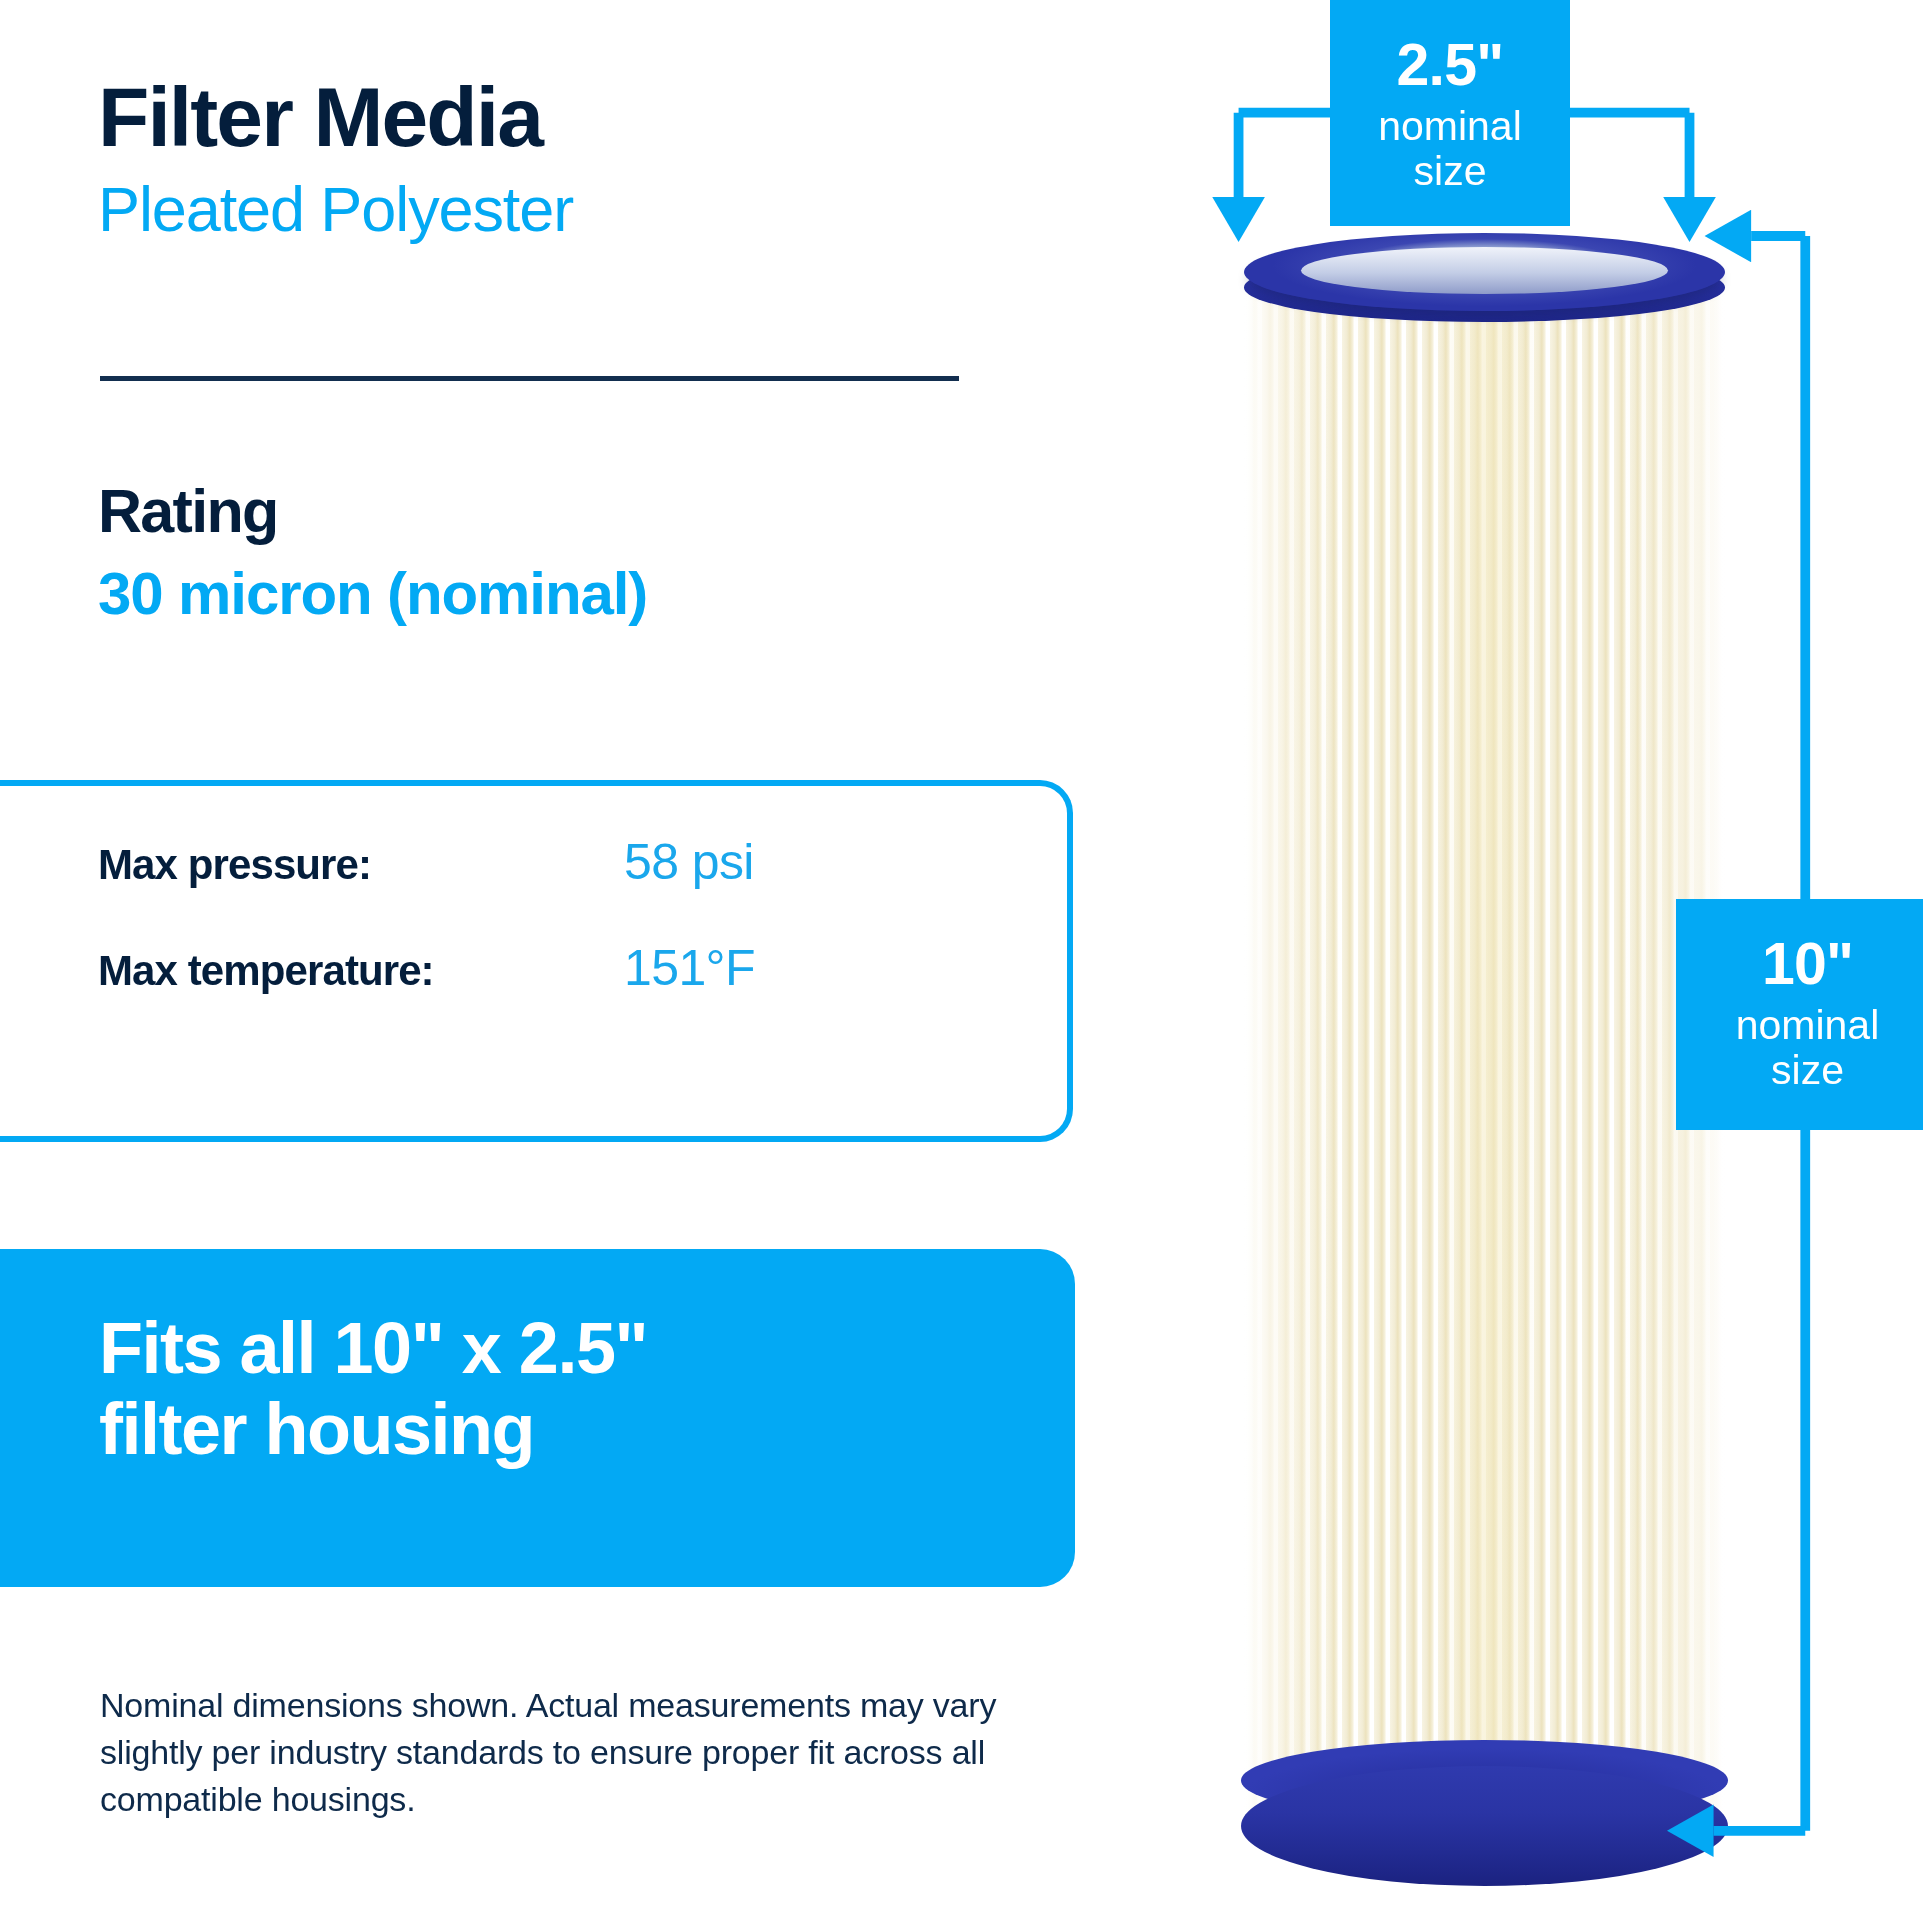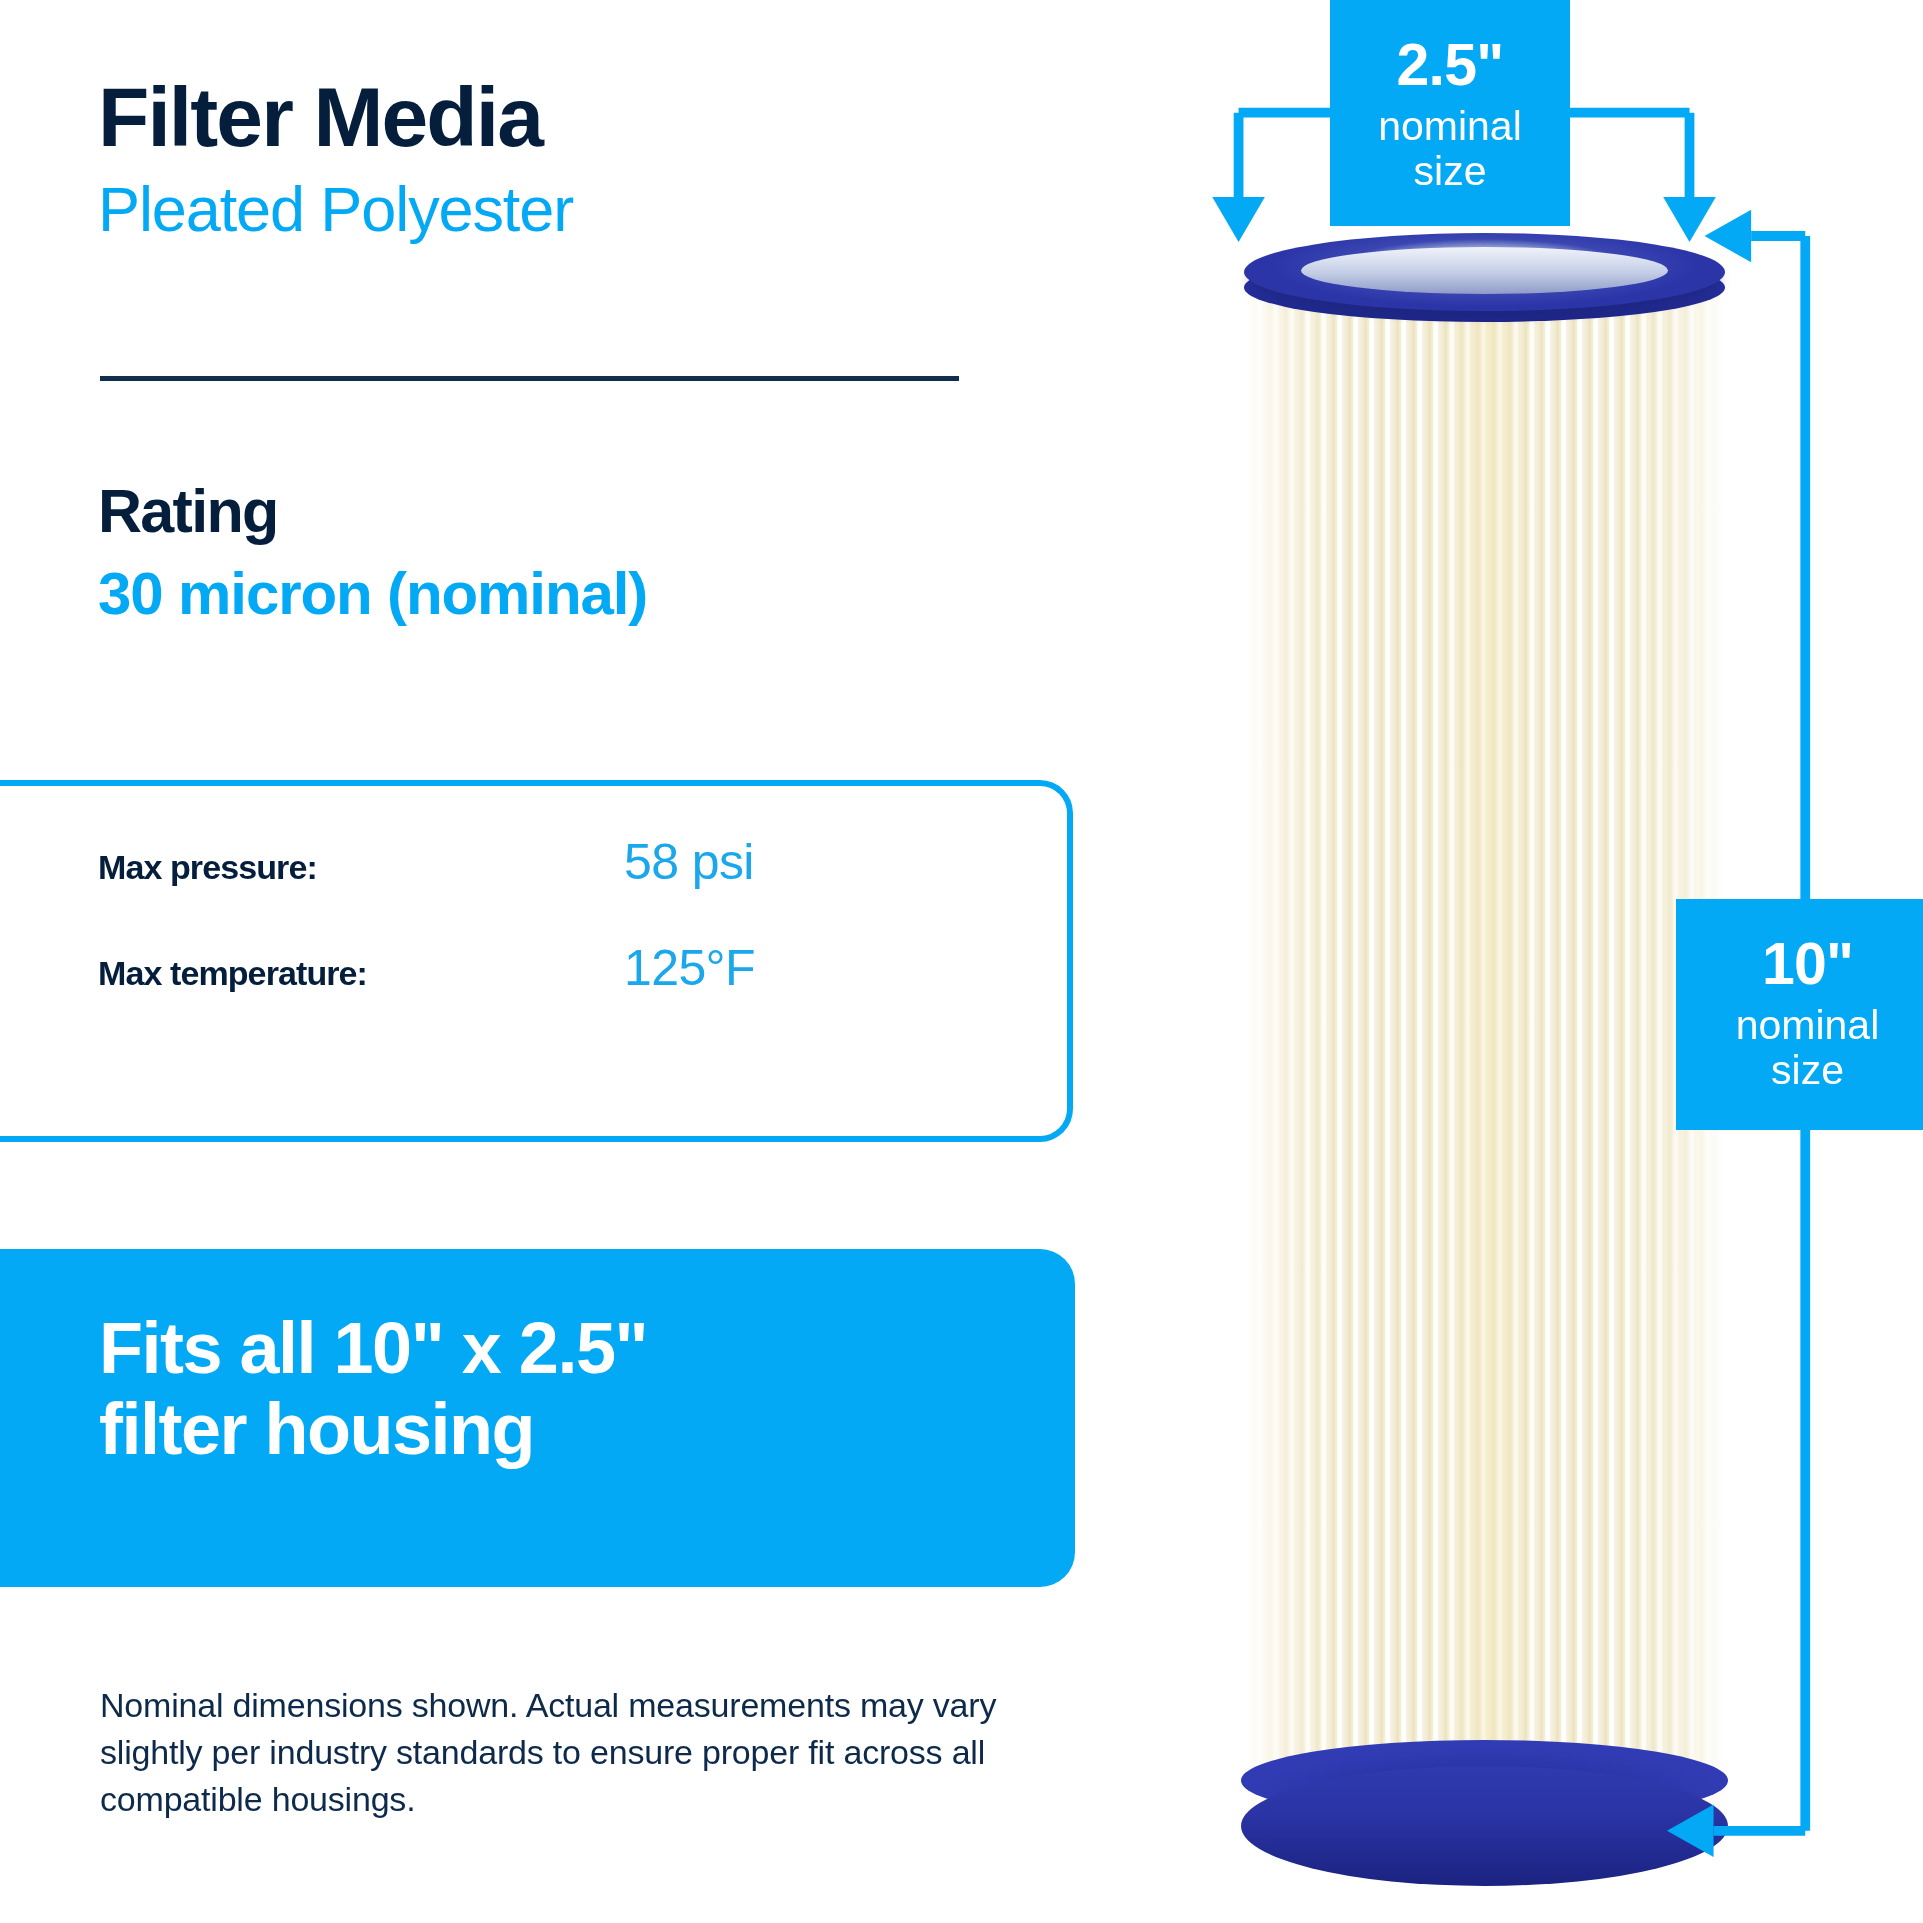--- a/index.html
+++ b/index.html
@@ -52,21 +52,21 @@
   .spec-rows {
     position:absolute; left:158px; top:47px;
     width:894px;
   }
   .spec-row {
     display:flex; align-items:baseline;
     margin-bottom:48px;
   }
   .spec-row:last-child { margin-bottom:8px; }
   .spec-label {
-    font-size:34px; font-weight:700; color:#041E3C;
+    font-size:42px; font-weight:700; color:#041E3C;
     letter-spacing:-0.9px; width:526px; flex:0 0 526px;
   }
   .spec-value {
     font-size:50px; font-weight:400; color:#1AA7EC;
     letter-spacing:-0.6px;
   }
 
   
   .fits-banner {
     position:absolute; left:-60px; top:1249px;
@@ -209,21 +209,21 @@
     </div>
 
     <div class="spec-box">
       <div class="spec-rows">
         <div class="spec-row">
           <div class="spec-label">Max pressure:</div>
           <div class="spec-value">58 psi</div>
         </div>
         <div class="spec-row">
           <div class="spec-label">Max temperature:</div>
-          <div class="spec-value">125°F</div>
+          <div class="spec-value">151°F</div>
         </div>
       </div>
     </div>
 
     <div class="fits-banner">
       <div class="fits-text">
         <div>Fits all 10" x 2.5"</div>
         <div>filter housing</div>
       </div>
     </div>

